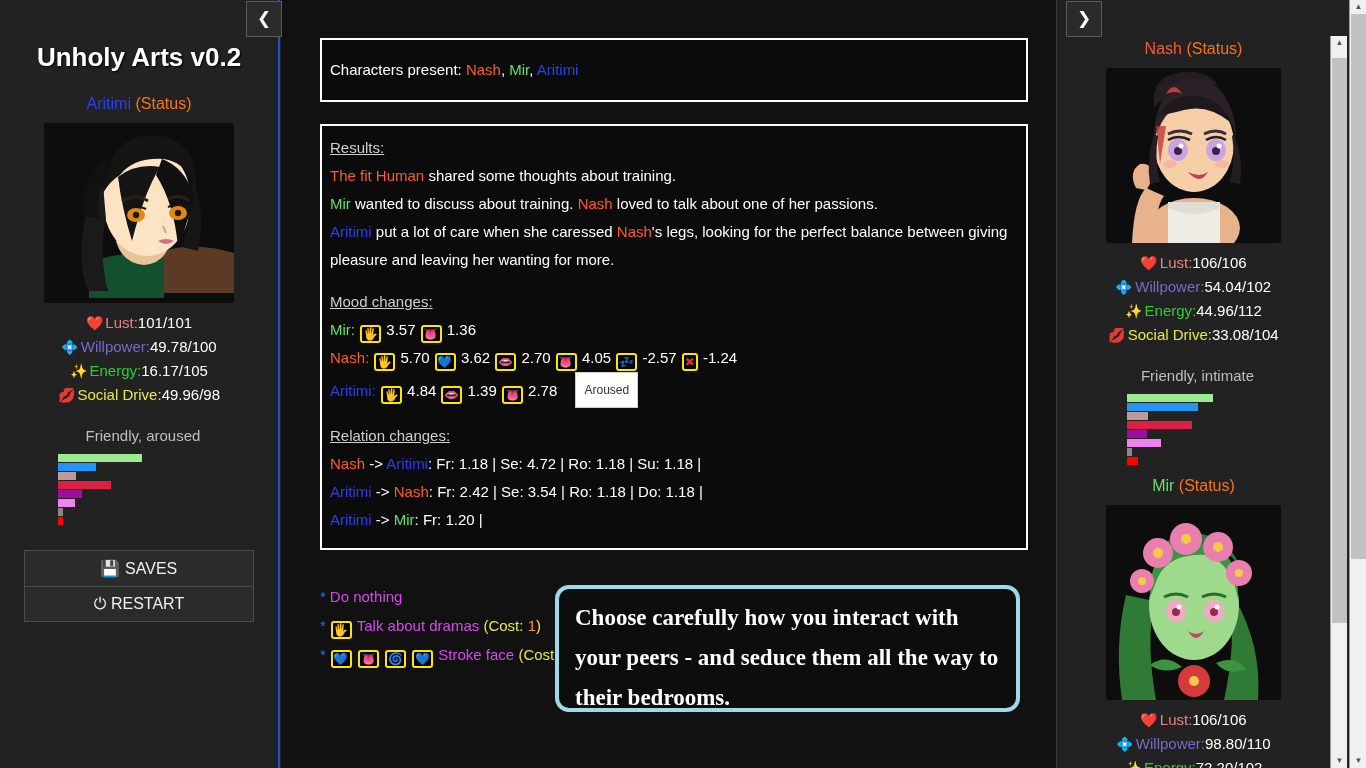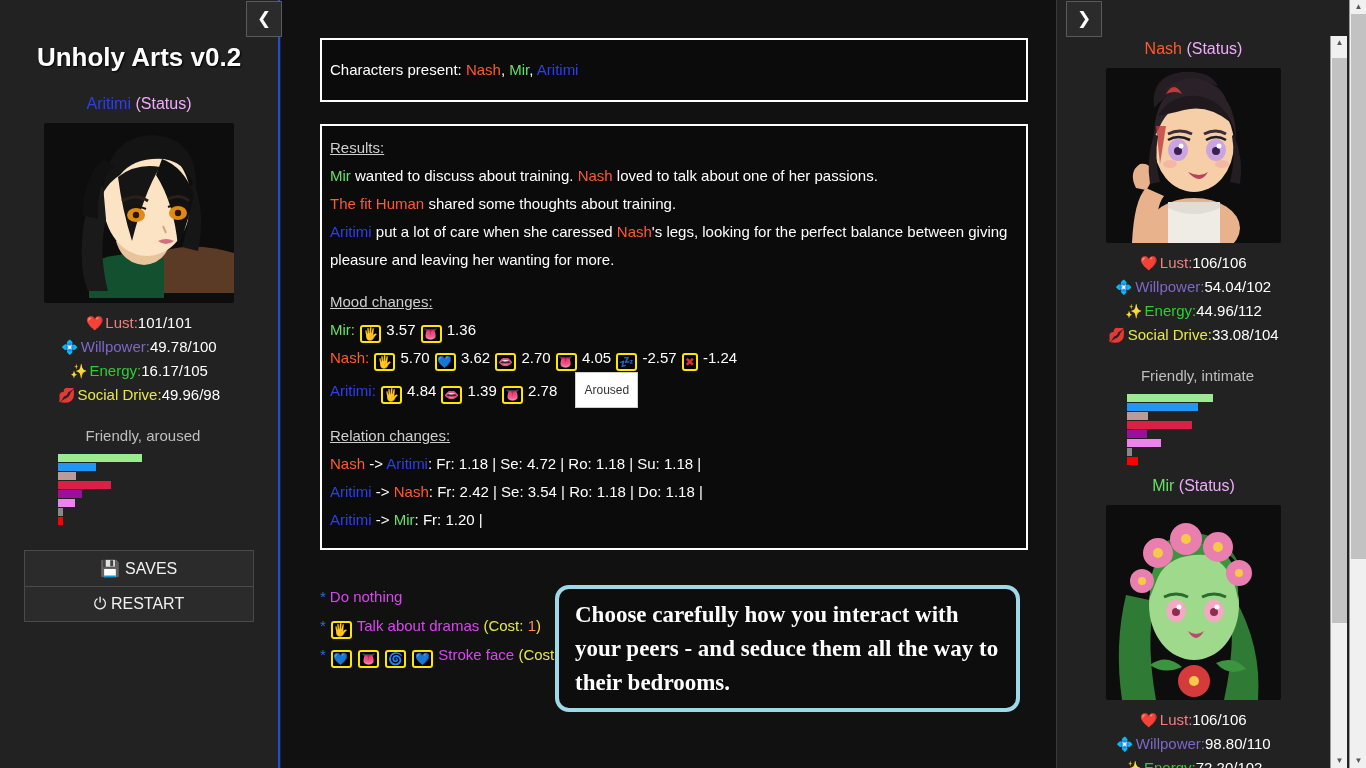--- a/index.html
+++ b/index.html
@@ -27,21 +27,21 @@
     font-weight: bold;
     margin-top: 42px;
     text-shadow: 1px 1px 2px #000;
   }
   .char-name-line {
     text-align: center;
     font-size: 16px;
     margin-top: 22px;
   }
   .char-name { font-weight: normal; }
-  .status-link { color: #f0abfc; text-decoration: none; cursor: pointer; }
+  .status-link { color: #f97316; text-decoration: none; cursor: pointer; }
   .paren { color: #cccccc; }
 
   .portrait {
     margin: 10px auto 0 auto;
     display: block;
     border-radius: 2px;
   }
 
   .stats { text-align: center; margin-top: 8px; }
   .stat-row {
@@ -164,21 +164,21 @@
     position: absolute;
     left: 555px; top: 585px;
     width: 465px; height: 127px;
     background: #0d0d0d;
     border: 4px solid #9fd8e8;
     border-radius: 14px;
     color: #ffffff;
     font-family: "Liberation Serif", serif;
     font-weight: bold;
     font-size: 23px;
-    line-height: 34px;
+    line-height: 40px;
     padding: 9px 16px;
     z-index: 20;
   }
 
   
   #right-sidebar {
     position: absolute;
     left: 1056px; top: 0;
     width: 274px; height: 768px;
     background: #222222;
@@ -275,22 +275,22 @@
 
 <div id="center">
 
   <div class="panel" id="characters-panel">
     <span>Characters present: </span><span id="chars-present-names"><span class="c-nash">Nash</span><span class="c-white">, </span><span class="c-mir">Mir</span><span class="c-white">, </span><span class="c-arit">Aritimi</span></span>
   </div>
 
   <div class="panel" id="results-panel">
     <div><span class="u">Results</span><span class="u">:</span></div>
     <div id="results-lines">
+        <div><span class="c-nash">The fit Human</span><span class="c-white"> shared some thoughts about training.</span></div>
         <div><span class="c-mir">Mir</span><span class="c-white"> wanted to discuss about training. </span><span class="c-nash">Nash</span><span class="c-white"> loved to talk about one of her passions.</span></div>
-        <div><span class="c-nash">The fit Human</span><span class="c-white"> shared some thoughts about training.</span></div>
         <div><span class="c-arit">Aritimi</span><span class="c-white"> put a lot of care when she caressed </span><span class="c-nash">Nash</span><span class="c-white">'s legs, looking for the perfect balance between giving pleasure and leaving her wanting for more.</span></div>
       </div>
     <div class="blank-line"></div>
     <div><span class="u">Mood changes</span><span class="u">:</span></div>
     <div id="mood-rows">
         <div><span class="c-mir">Mir: </span><span class="emo" style="color: rgb(122, 201, 122);">🖐</span><span class="num"> 3.57 </span><span class="emo" style="color: rgb(255, 79, 123);">👅</span><span class="num"> 1.36 </span></div>
         <div><span class="c-nash">Nash: </span><span class="emo" style="color: rgb(122, 201, 122);">🖐</span><span class="num"> 5.70 </span><span class="emo" style="color: rgb(33, 150, 243);">💙</span><span class="num"> 3.62 </span><span class="emo" style="color: rgb(255, 158, 194);">👄</span><span class="num"> 2.70 </span><span class="emo" style="color: rgb(255, 79, 123);">👅</span><span class="num"> 4.05 </span><span class="emo" style="color: rgb(221, 221, 221);">💤</span><span class="num"> -2.57 </span><span class="emo" style="color: rgb(214, 48, 48);">✖</span><span class="num"> -1.24 </span></div>
         <div><span class="c-arit">Aritimi: </span><span class="emo" style="color: rgb(122, 201, 122);">🖐</span><span class="num"> 4.84 </span><span class="emo" style="color: rgb(255, 158, 194);">👄</span><span class="num"> 1.39 </span><span class="emo" style="color: rgb(255, 79, 123);">👅</span><span class="num"> 2.78 </span><span class="badge-aroused">Aroused</span></div>
       </div>
     <div class="blank-line"></div>

